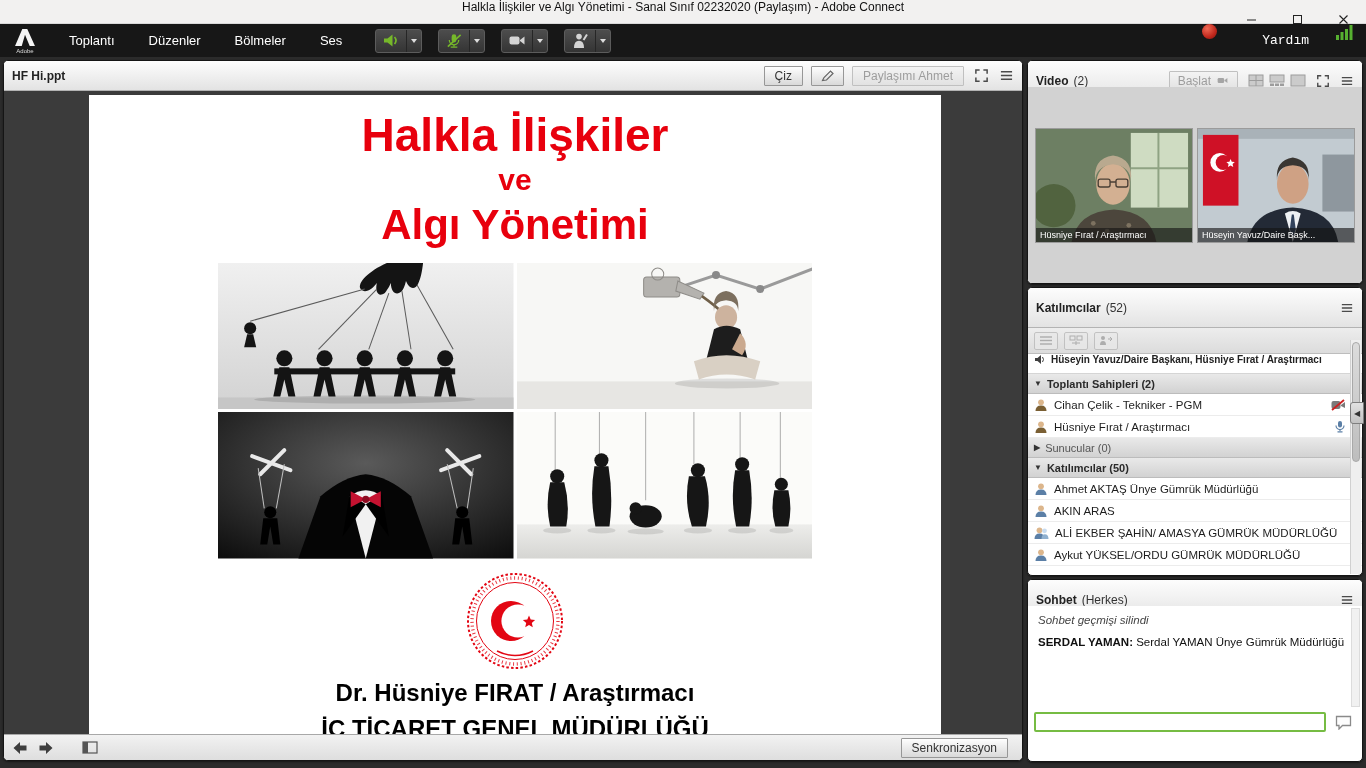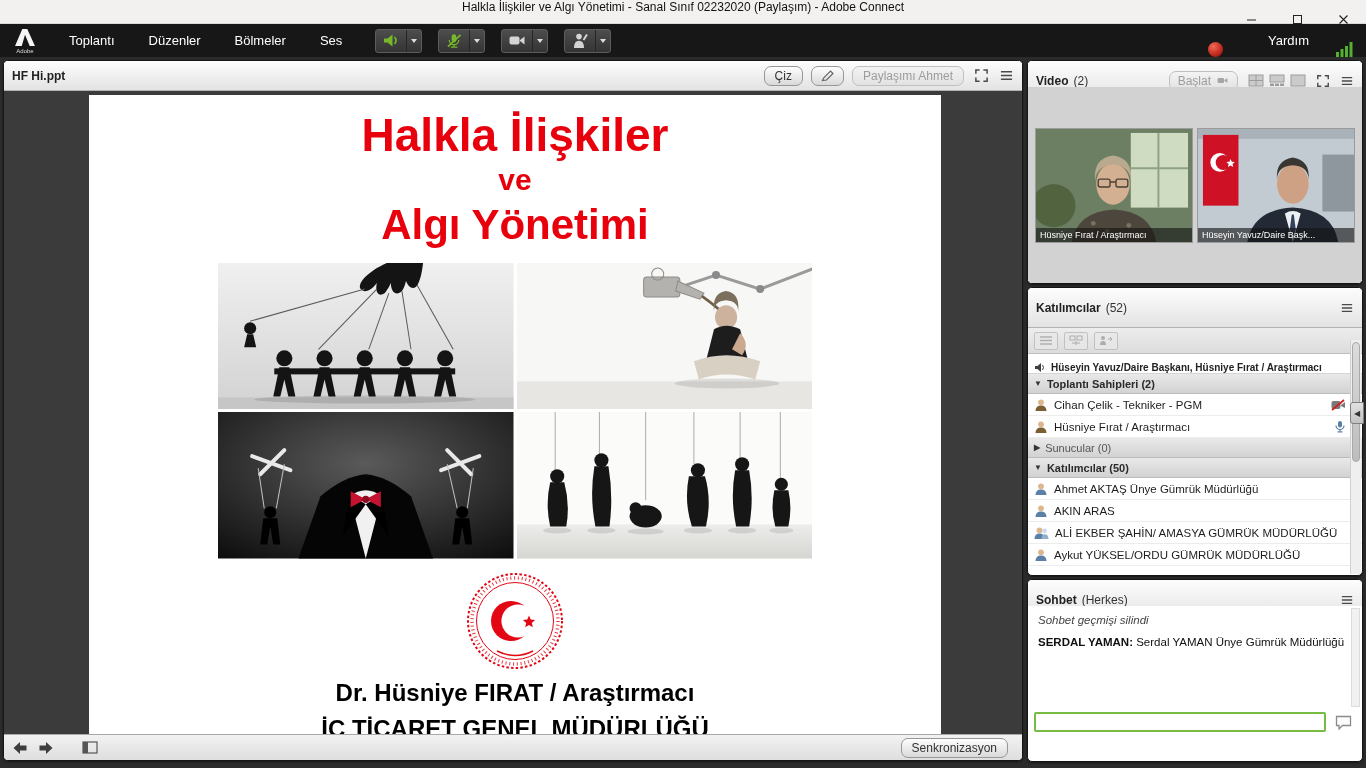--- a/index.html
+++ b/index.html
@@ -15,30 +15,30 @@
 
   
   .menubar{position:absolute;left:0;top:24px;width:1366px;height:33px;background:#171717;display:flex;align-items:center;color:#fff;}
   .adobe-logo{width:30px;margin:0 12px 0 10px;text-align:center;line-height:0;}
   .adobe-word{font-size:6px;color:#ddd;line-height:6px;margin-top:1px;}
   .menu-item{padding:0 17px;font-size:13px;color:#fff;height:100%;display:flex;align-items:center;cursor:default;}
   .mb-group{display:flex;align-items:stretch;height:24px;background:linear-gradient(#4d4d4d,#343434);border:1px solid #5c5c5c;border-radius:3px;margin-left:16px;overflow:hidden;}
   .mb-main{padding:0 6px;display:flex;align-items:center;}
   .mb-arrow{width:15px;display:flex;align-items:center;justify-content:center;border-left:1px solid #262626;}
   .caret{width:0;height:0;border-left:3.5px solid transparent;border-right:3.5px solid transparent;border-top:4px solid #ddd;}
-  .mb-right{margin-left:auto;display:flex;align-items:flex-end;height:100%;}
+  .mb-right{margin-left:auto;display:flex;align-items:flex-start;height:100%;font-family:Liberation Mono, monospace;}
   .rec-dot{width:15px;height:15px;border-radius:50%;background:radial-gradient(circle at 35% 30%,#f06a55,#c0271c 60%,#7d130d);margin-right:28px;}
 
   
   .pod{position:absolute;background:#fff;border:1px solid #151515;border-radius:5px;overflow:hidden;box-shadow:0 1px 2px rgba(0,0,0,.5);}
   .pod-header{height:40px;background:linear-gradient(#fdfdfd,#e3e3e3);border-bottom:1px solid #b3b3b3;display:flex;align-items:center;padding:0 8px;font-size:12px;color:#222;position:relative;}
   .pod-title{font-weight:bold;}
   .pod-count{margin-left:5px;color:#333;}
   .icon-flat{display:flex;align-items:center;justify-content:center;margin-left:10px;}
-  .btn{display:inline-flex;align-items:center;justify-content:center;background:linear-gradient(#fefefe,#d9d9d9);border:1px solid #979797;border-radius:7px;font-size:12px;color:#333;padding:0 10px;height:20px;white-space:nowrap;}
+  .btn{display:inline-flex;align-items:center;justify-content:center;background:linear-gradient(#fefefe,#d9d9d9);border:1px solid #979797;border-radius:1px;font-size:12px;color:#333;padding:0 10px;height:20px;white-space:nowrap;}
   .btn.disabled{color:#9d9d9d;background:linear-gradient(#f3f3f3,#e2e2e2);border-color:#c0c0c0;}
 
   
   #share-pod{left:3px;top:60px;width:1020px;height:701px;}
   #share-pod .pod-header{height:30px;}
   .share-canvas{position:absolute;left:0;top:30px;right:0;bottom:26px;background:#3b3b3b;overflow:hidden;}
   .slide{position:absolute;left:85px;top:4px;width:852px;height:700px;background:#fff;text-align:center;overflow:hidden;}
   .slide-t1{margin-top:16px;font-size:46px;font-weight:bold;color:#e8000d;line-height:1.08;}
   .slide-t2{font-size:30px;font-weight:bold;color:#e8000d;margin-top:2px;}
   .slide-t3{font-size:42px;font-weight:bold;color:#e8000d;margin-top:4px;}
@@ -54,21 +54,21 @@
   
   #video-pod{left:1027px;top:60px;width:336px;height:224px;}
   .video-body{position:absolute;left:0;top:26px;right:0;bottom:0;background:#d2d2d2;display:flex;align-items:center;justify-content:center;gap:4px;}
   .vfeed{position:relative;width:158px;height:115px;background:#888;overflow:hidden;border:1px solid #9b9b9b;}
   .vfeed svg{width:100%;height:100%;display:block;}
   .vname{position:absolute;left:0;right:0;bottom:0;background:rgba(20,20,20,.62);color:#fff;font-size:9px;padding:2px 4px;text-align:left;white-space:nowrap;overflow:hidden;}
 
   #participants-pod{left:1027px;top:287px;width:336px;height:289px;}
   .ppl-toolbar{height:26px;background:linear-gradient(#ededed,#dcdcdc);border-bottom:1px solid #bdbdbd;display:flex;align-items:center;padding:0 6px;gap:6px;}
   .tool-tile{width:24px;height:18px;border:1px solid #b9b9b9;border-radius:2px;background:#e8e8e8;display:flex;align-items:center;justify-content:center;opacity:.8;}
-  .speaking-row{height:20px;background:#fff;border-bottom:1px solid #d5d5d5;display:flex;align-items:flex-end;padding:0 6px;font-size:10px;font-weight:bold;color:#222;white-space:nowrap;overflow:hidden;}
+  .speaking-row{height:20px;background:#fff;border-bottom:1px solid #d5d5d5;display:flex;align-items:flex-start;padding:0 6px;font-size:10px;font-weight:bold;color:#222;white-space:nowrap;overflow:hidden;}
   .grp-header{height:20px;background:linear-gradient(#e9e9e9,#d2d2d2);border-bottom:1px solid #bcbcbc;display:flex;align-items:center;padding:0 6px;font-size:11px;font-weight:bold;color:#2a2a2a;}
   .tri{font-size:8px;margin-right:5px;color:#333;}
   .prow{height:22px;background:#fff;border-bottom:1px solid #ececec;display:flex;align-items:center;padding:0 6px;font-size:11.5px;color:#1d1d1d;white-space:nowrap;overflow:hidden;}
   .prow .picon{margin-right:6px;flex:0 0 auto;}
   .prow .rowicon{margin-left:auto;flex:0 0 auto;margin-right:10px;}
   .ppl-scroll{position:absolute;right:1px;top:52px;bottom:1px;width:11px;background:#efefef;border-left:1px solid #d0d0d0;}
   .ppl-thumb{position:absolute;left:1px;right:1px;top:2px;height:120px;background:linear-gradient(#dcdcdc,#bdbdbd);border:1px solid #a8a8a8;border-radius:4px;}
 
   #chat-pod{left:1027px;top:579px;width:336px;height:183px;}
   .chat-body{position:absolute;left:0;top:26px;right:0;bottom:52px;background:#fff;padding:8px 10px;text-align:left;overflow:hidden;}

